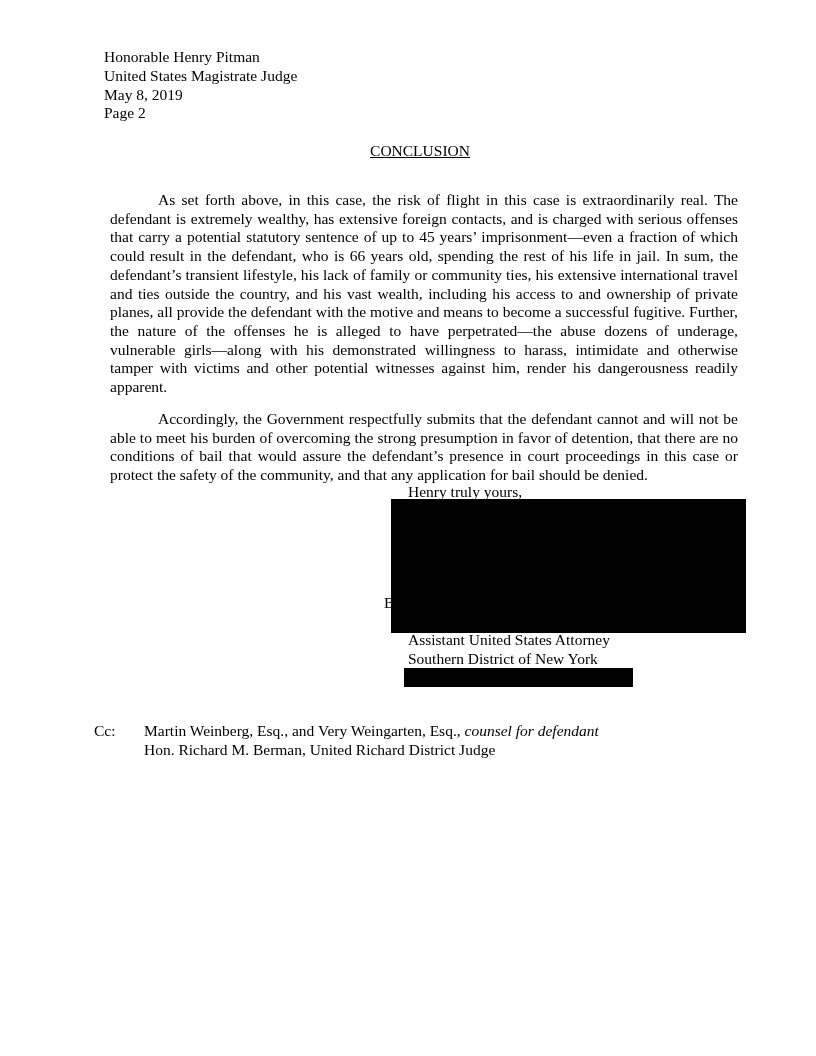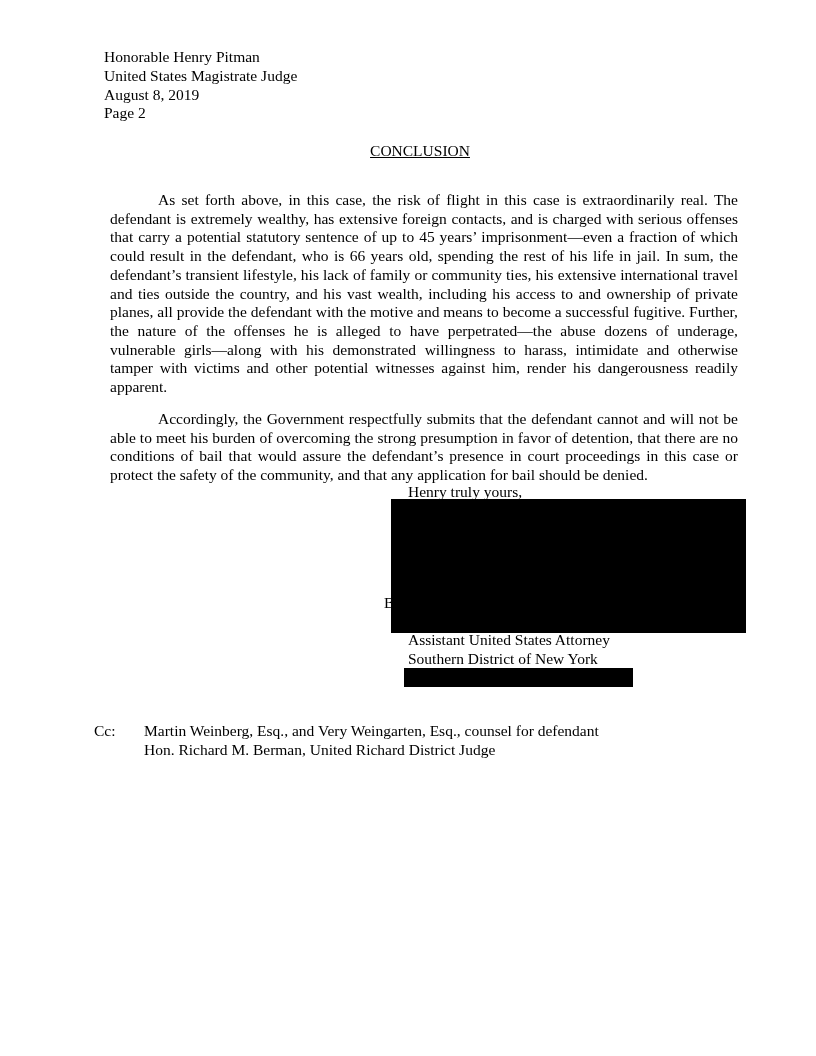--- a/index.html
+++ b/index.html
@@ -85,31 +85,32 @@
     display: flex;
   }
   .cc-label {
     width: 50px;
     flex: 0 0 50px;
   }
   .cc-lines {
     flex: 1;
   }
   .italic {
+    font-style: italic;
   }
 </style>
 </head>
 <body>
 
 <div class="page">
 
   <div class="abs header-block">
     <div>Honorable Henry Pitman</div>
     <div>United States Magistrate Judge</div>
-    <div>August 8, 2019</div>
+    <div>May 8, 2019</div>
     <div>Page 2</div>
   </div>
 
   <div class="abs section-title">
     <span>CONCLUSION</span>
   </div>
 
   <p class="abs body-para para-1">As set forth above, in this case, the risk of flight in this case is extraordinarily real. The defendant is extremely wealthy, has extensive foreign contacts, and is charged with serious offenses that carry a potential statutory sentence of up to 45 years’ imprisonment—even a fraction of which could result in the defendant, who is 66 years old, spending the rest of his life in jail. In sum, the defendant’s transient lifestyle, his lack of family or community ties, his extensive international travel and ties outside the country, and his vast wealth, including his access to and ownership of private planes, all provide the defendant with the motive and means to become a successful fugitive. Further, the nature of the offenses he is alleged to have perpetrated—the abuse dozens of underage, vulnerable girls—along with his demonstrated willingness to harass, intimidate and otherwise tamper with victims and other potential witnesses against him, render his dangerousness readily apparent.</p>
 
   <p class="abs body-para para-2">Accordingly, the Government respectfully submits that the defendant cannot and will not be able to meet his burden of overcoming the strong presumption in favor of detention, that there are no conditions of bail that would assure the defendant’s presence in court proceedings in this case or protect the safety of the community, and that any application for bail should be denied.</p>

